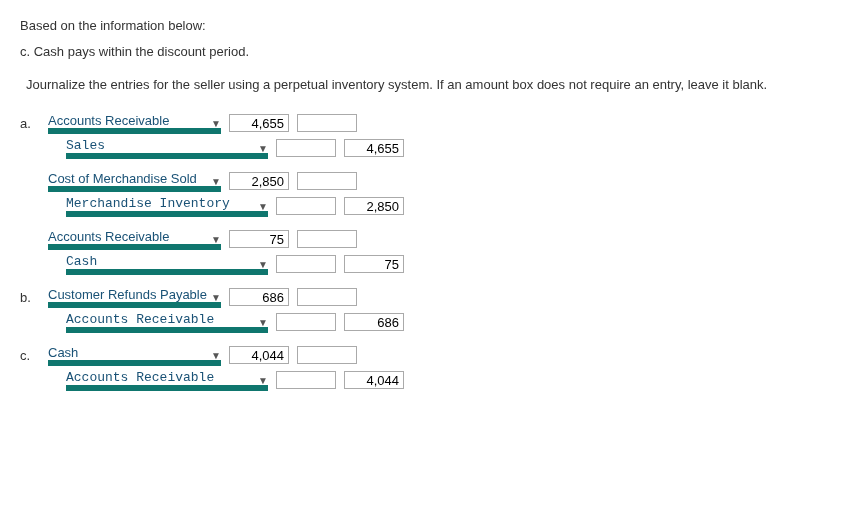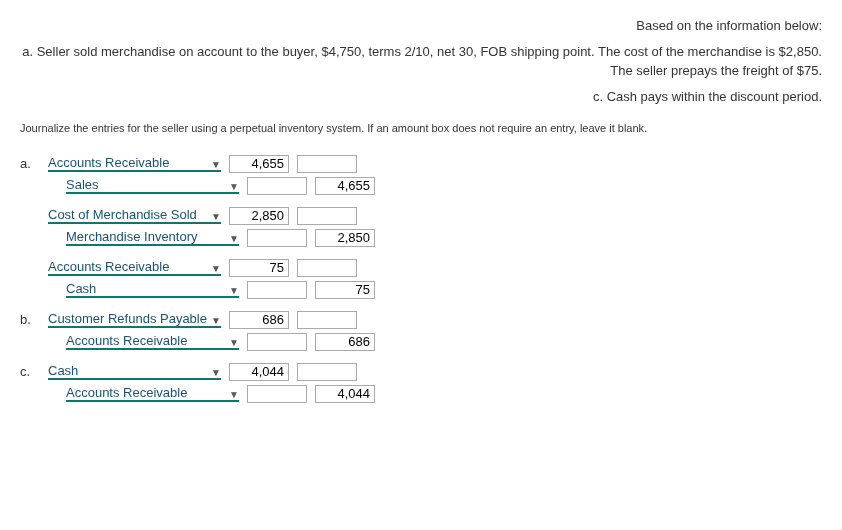--- a/index.html
+++ b/index.html
@@ -8,29 +8,28 @@
       font-size: 13px;
       color: #333;
       background: #fff;
       padding: 16px 20px;
       width: 842px;
       min-height: 530px;
     }
     .intro-text {
       margin-bottom: 10px;
       font-size: 13px;
-      text-align: right;
     }
     .intro-text p {
       margin-bottom: 6px;
       line-height: 1.5;
     }
     .instruction {
-      margin: 14px 0 18px 0;
-      font-size: 11px;
+      margin: 14px 0 18px 6px;
+      font-size: 13px;
       line-height: 1.5;
     }
     .journal-section {
       margin-top: 4px;
     }
     .entry-group {
       margin-bottom: 12px;
     }
     .entry-row {
       display: flex;
@@ -45,31 +44,32 @@
     }
     .account-select-wrapper {
       position: relative;
       display: inline-flex;
       align-items: center;
     }
     .account-select {
       appearance: none;
       -webkit-appearance: none;
       border: none;
-      border-bottom: 2px solid #0f766e;
+      border-bottom: 6px solid #0f766e;
       background: transparent;
       font-size: 13px;
       color: #1a5276;
       cursor: pointer;
       padding-right: 14px;
       outline: none;
       min-width: 160px;
     }
     .account-select.indented {
       margin-left: 18px;
+      font-family: Liberation Mono, monospace;
     }
     .select-arrow {
       position: absolute;
       right: 0;
       top: 50%;
       transform: translateY(-50%);
       pointer-events: none;
       font-size: 10px;
       color: #555;
     }
@@ -85,21 +85,20 @@
     }
     .entry-row .spacer {
       width: 28px;
     }
   </style>
 </head>
 <body>
 
 <div class="intro-text">
   <p>Based on the information below:</p>
-  <p>a. Seller sold merchandise on account to the buyer, $4,750, terms 2/10, net 30, FOB shipping point. The cost of the merchandise is $2,850. The seller prepays the freight of $75.</p>
   <p>c. Cash pays within the discount period.</p>
 </div>
 
 <div class="instruction">Journalize the entries for the seller using a perpetual inventory system. If an amount box does not require an entry, leave it blank.</div>
 
 <div class="journal-section">
 
   <div class="entry-group">
 
     <div class="entry-row">

